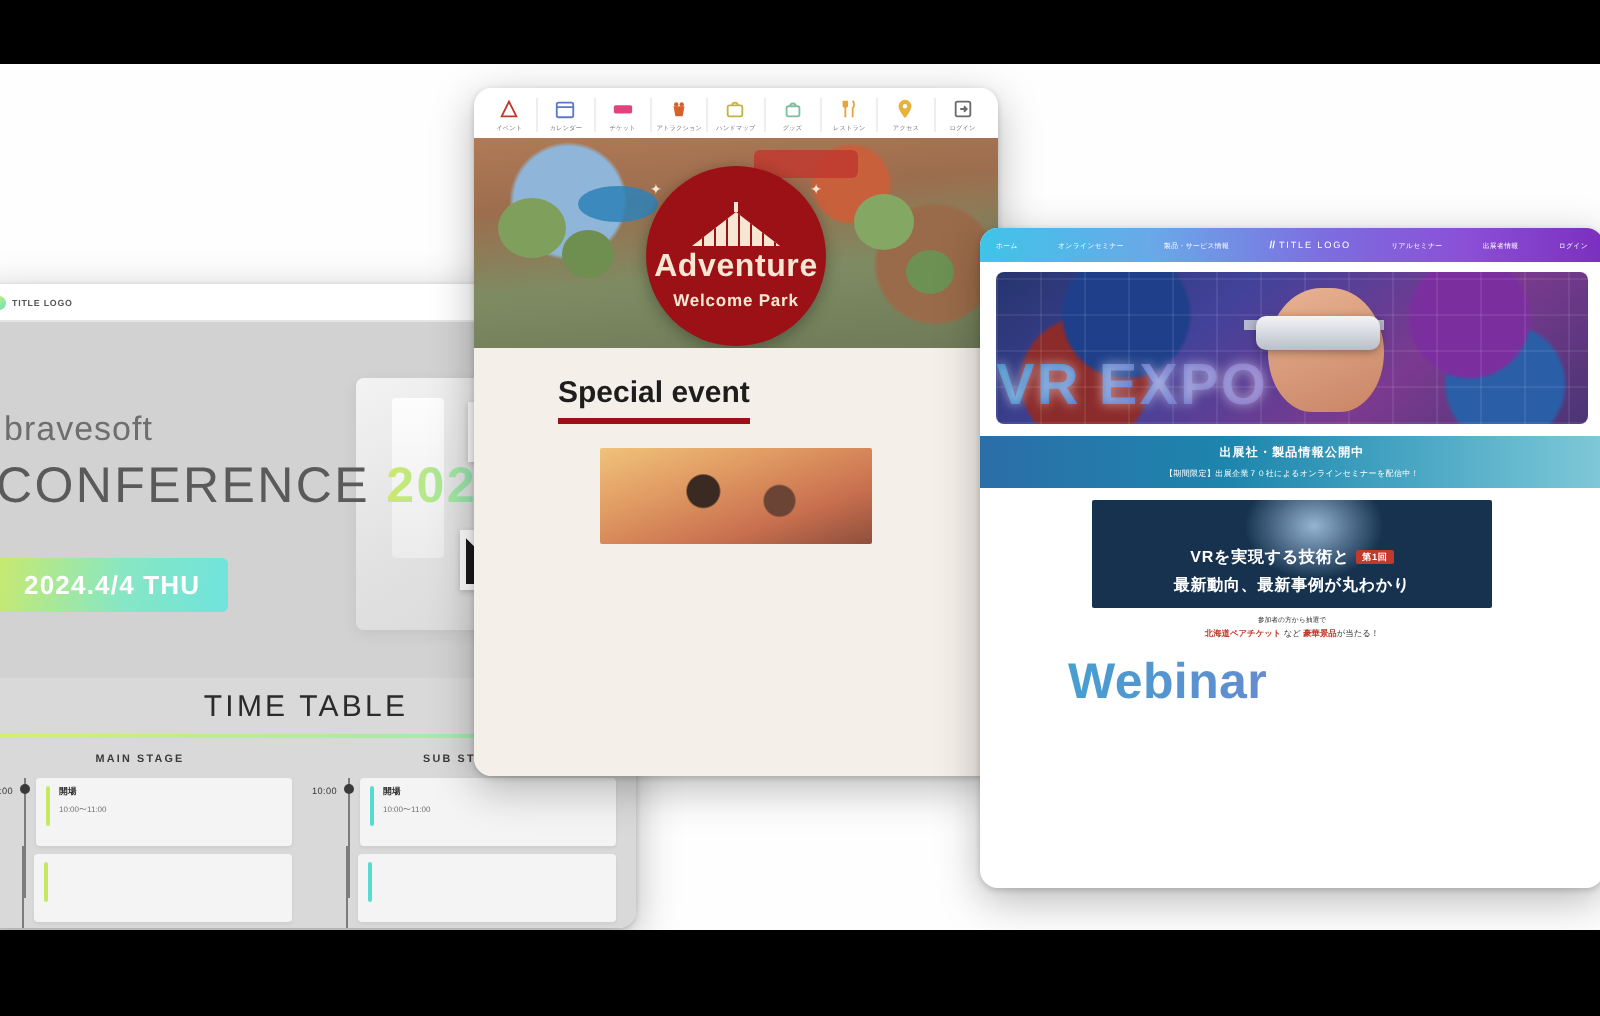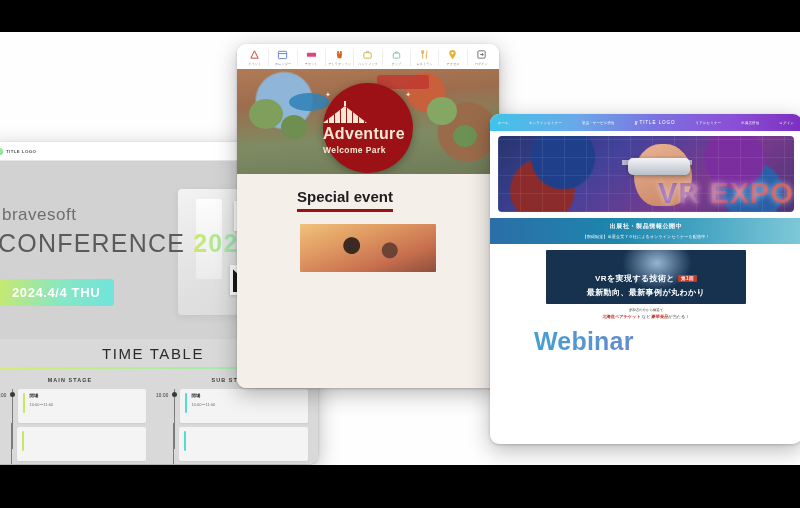--- a/index.html
+++ b/index.html
@@ -97,21 +97,21 @@
   .t2{left:44px;top:46px;width:26px;height:24px;background:#6e8f50;}
   .t3{left:190px;top:28px;width:30px;height:28px;background:#84a763;}
   .t4{left:216px;top:56px;width:24px;height:22px;background:#6d9153;}
   .pool{position:absolute;left:52px;top:24px;width:40px;height:18px;
         background:#2e83b8;border-radius:50%;opacity:.85;}
   .ride{position:absolute;left:140px;top:6px;width:52px;height:14px;
         background:#c03a2f;border-radius:3px;opacity:.85;}
   .badge{position:absolute;left:50%;top:14px;transform:translateX(-50%);
          width:90px;height:90px;border-radius:50%;background:#9b1116;
          box-shadow:0 2px 8px rgba(0,0,0,.3);
-         display:flex;flex-direction:column;justify-content:center;
+         display:flex;flex-direction:column;align-items:center;justify-content:center;
          color:#f6e7d2;}
   .badge .tent{width:44px;height:22px;position:relative;margin-bottom:3px;}
   .badge .tent:before{content:"";position:absolute;left:50%;top:0;width:2px;height:5px;
         background:#f6e7d2;transform:translateX(-50%);}
   .badge .tent:after{content:"";position:absolute;left:0;bottom:0;width:44px;height:17px;
         background:#f6e7d2;clip-path:polygon(50% 0,100% 100%,0 100%);}
   .badge .tline{position:absolute;left:0;bottom:0;width:44px;height:17px;
         background:repeating-linear-gradient(90deg,transparent 0 5px,#9b1116 5px 6px);
         clip-path:polygon(50% 0,100% 100%,0 100%);z-index:2;}
   .badge .star{position:absolute;color:#f6e7d2;font-size:7px;}
@@ -120,21 +120,21 @@
   .badge .b2{font-size:8.5px;font-weight:700;letter-spacing:.4px;margin-top:3px;}
 
   .mid-red{background:#8c1113;padding:8px 0 12px;text-align:center;color:#fff;}
   .mid-welcome{font-size:16px;font-weight:700;letter-spacing:.1px;}
   .mid-hours{font-size:4.6px;margin-top:6px;letter-spacing:.4px;}
   .mid-status{font-size:4.2px;margin-top:5px;letter-spacing:.4px;}
   .mid-btn{display:inline-block;margin-top:6px;background:#fff;color:#3b3b3b;
            font-size:4.6px;padding:5px 0;width:96px;border-radius:1px;letter-spacing:.5px;}
 
   .mid-special{background:#f4efe9;padding:14px 0 0;height:100%;}
-  .mid-sp-h{margin-left:60px;font-size:15px;font-weight:700;color:#1d1d1d;
+  .mid-sp-h{margin-left:42px;font-size:15px;font-weight:700;color:#1d1d1d;
             display:inline-block;padding-bottom:4px;border-bottom:3px solid #9b1116;}
   .mid-sp-img{margin:12px auto 0;width:136px;height:48px;border-radius:1px;
         background:
           radial-gradient(circle at 38% 45%,#3a2a22 0 9%,transparent 10%),
           radial-gradient(circle at 66% 55%,#6b4436 0 8%,transparent 9%),
           linear-gradient(160deg,#f0c27a 0%,#e09a62 35%,#c9704f 70%,#8e4f3c 100%);}
 
   
   #panel-right{left:490px;top:82px;width:312px;height:330px;z-index:30;border-radius:9px;}
   .vr-nav{display:flex;align-items:center;height:17px;
@@ -156,21 +156,21 @@
   .vr-screens{position:absolute;inset:0;
       background:
         repeating-linear-gradient(90deg,rgba(255,255,255,.08) 0 1px,transparent 1px 22px),
         repeating-linear-gradient(0deg,rgba(255,255,255,.07) 0 1px,transparent 1px 18px);}
   .vr-head{position:absolute;left:46%;top:8px;width:58px;height:62px;
       background:linear-gradient(160deg,#e8b392,#c98566);
       border-radius:46% 46% 38% 38%/52% 52% 48% 48%;}
   .vr-goggle{position:absolute;left:44%;top:22px;width:62px;height:17px;border-radius:5px;
       background:linear-gradient(180deg,#f3f4f6,#b9bfc9);box-shadow:0 1px 4px rgba(0,0,0,.35);}
   .vr-strap{position:absolute;left:42%;top:24px;width:70px;height:5px;background:#cfd4dc;opacity:.8;}
-  .vr-title{position:absolute;left:0;right:0;bottom:2px;text-align:right;
+  .vr-title{position:absolute;left:0;right:0;bottom:2px;text-align:left;
       font-size:29px;font-weight:700;letter-spacing:1px;
       background:linear-gradient(90deg,#2f7fc4 0%,#5a6fc9 25%,#7c5fc0 48%,#a8437f 72%,#c0392b 100%);
       -webkit-background-clip:text;background-clip:text;color:transparent;
       text-shadow:0 0 6px rgba(255,255,255,.55);}
 
   .vr-band{margin-top:6px;padding:4px 0 5px;text-align:center;color:#fff;
       background:linear-gradient(90deg,#2b6ea8 0%,#1d86ad 40%,#4aa7c4 70%,#7fc9d8 100%);}
   .vr-band-1{font-size:6px;font-weight:700;letter-spacing:.6px;}
   .vr-band-2{font-size:4px;margin-top:3px;letter-spacing:.2px;}
 

